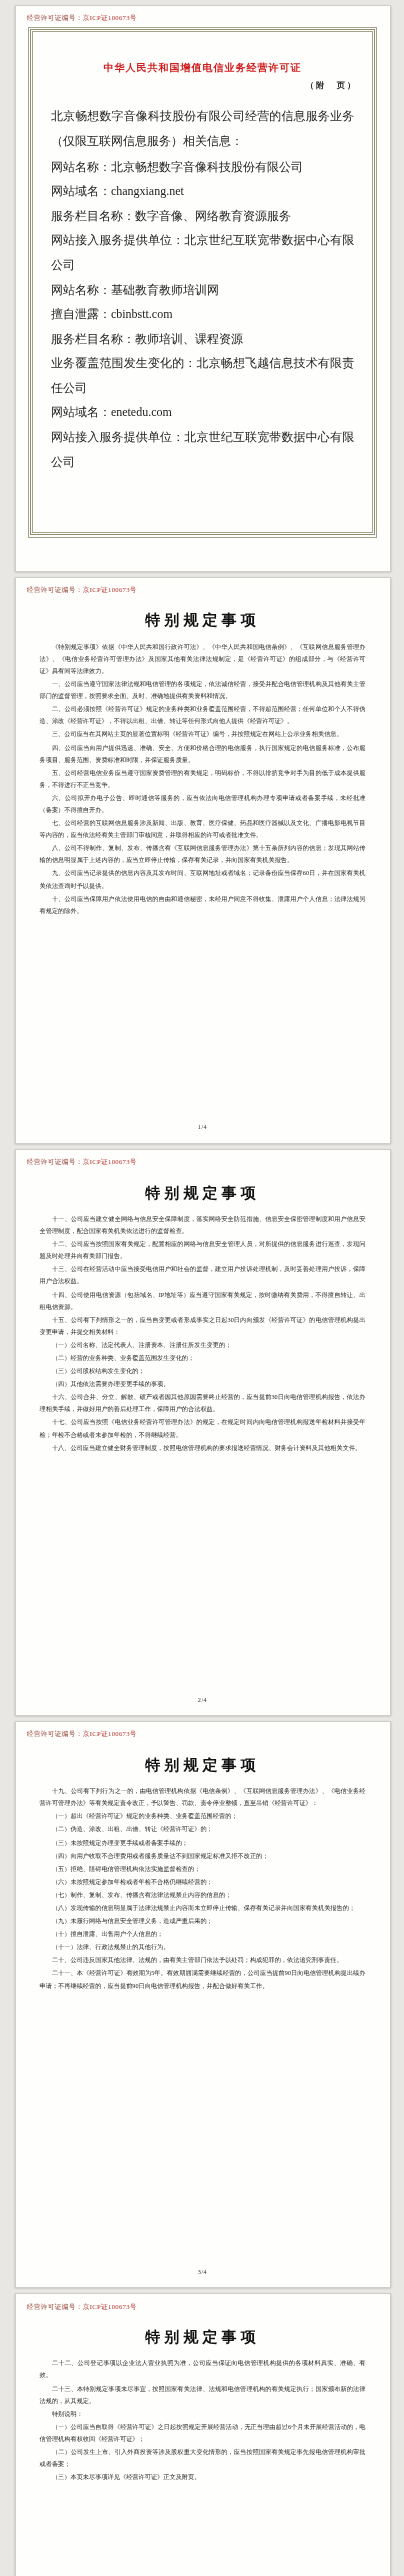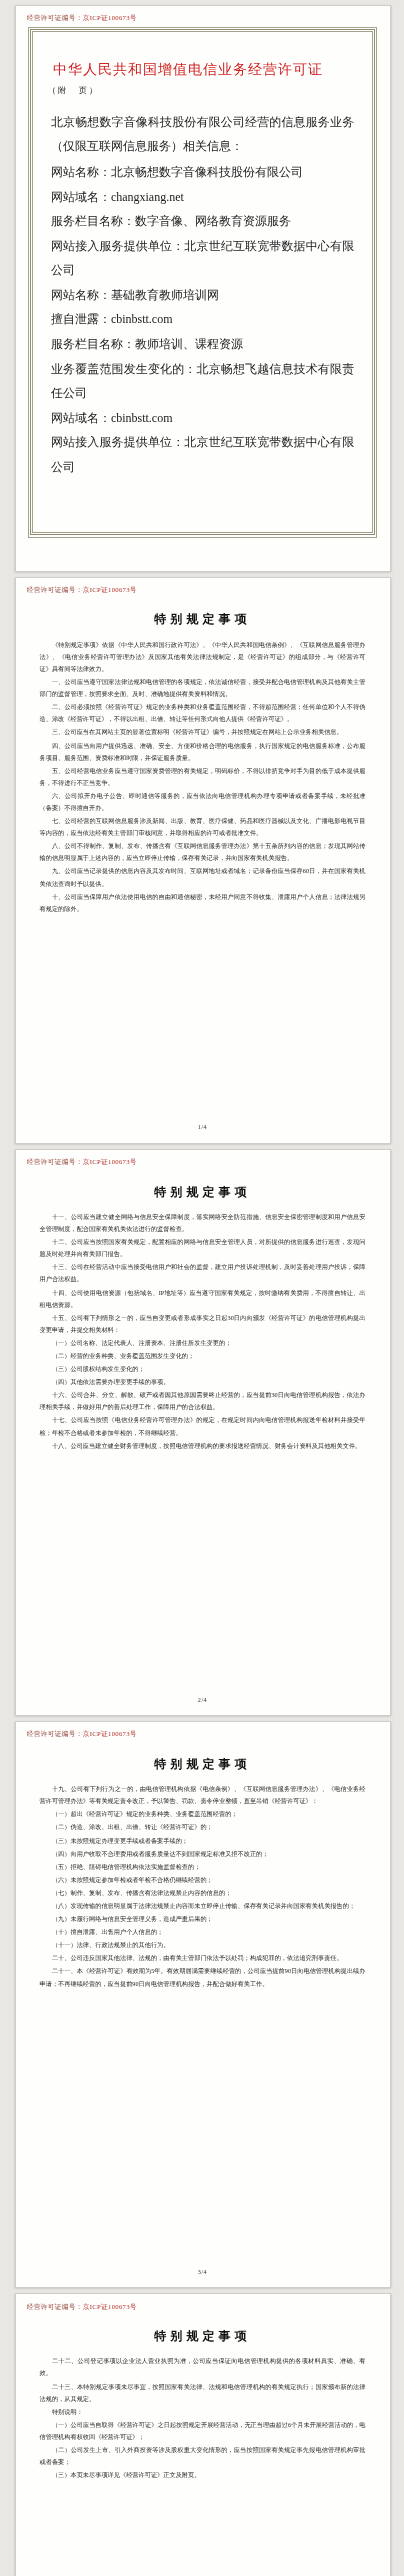--- a/index.html
+++ b/index.html
@@ -26,52 +26,54 @@
     color:#8f3b2e;
     letter-spacing:0.3px;
   }
   .lic-line .num{color:#b5342c;}
   
   .frame{margin:3.1px 12.4px 12.4px;border:0.5px solid #a5a28c;padding:1.5px;height:511px;box-sizing:border-box;}
   .frame-mid{border:1.5px solid #8f8c72;padding:1px;height:100%;box-sizing:border-box;}
   .frame-inner{border:0.5px solid #a5a28c;height:100%;box-sizing:border-box;padding:15.5px 14.4px;}
   .cover-title{
     margin:13.4px 5.2px 0;
+    text-align:center;
     color:#cf1f1f;
-    font-size:14px;
-    font-weight:normal;
+    font-size:10px;
+    font-weight:bold;
     letter-spacing:1px;
     line-height:1.35;
   }
   .cover-subtitle{
-    text-align:left;
+    text-align:right;
     font-size:8.2px;
     color:#222;
     margin:5.2px 0 13.4px;
     letter-spacing:2.1px;
+    font-weight:bold;
   }
   .cover-intro{
     font-size:12px;
     line-height:2.05;
     color:#1a1a1a;
     text-align:justify;
     margin:0 3.1px 1px;
   }
   .cover-entries{margin:0 3.1px;}
   .entry{
     font-size:12px;
     line-height:2.05;
     color:#1a1a1a;
     margin:0;
     text-align:justify;
   }
   
   .sp-title{
     text-align:center;
-    font-size:12px;
+    font-size:15px;
     font-weight:bold;
     color:#111;
     letter-spacing:4.1px;
     margin:15.5px 0 10.3px;
   }
   .sp-body{margin:0 24px;}
   .para{
     font-size:6.2px;
     line-height:1.95;
     color:#1c1c1c;
@@ -106,21 +108,21 @@
           <p class="cover-intro">北京畅想数字音像科技股份有限公司经营的信息服务业务（仅限互联网信息服务）相关信息：</p>
           <div class="cover-entries">
               <p class="entry">网站名称：北京畅想数字音像科技股份有限公司</p>
               <p class="entry">网站域名：changxiang.net</p>
               <p class="entry">服务栏目名称：数字音像、网络教育资源服务</p>
               <p class="entry">网站接入服务提供单位：北京世纪互联宽带数据中心有限公司</p>
               <p class="entry">网站名称：基础教育教师培训网</p>
               <p class="entry">擅自泄露：cbinbstt.com</p>
               <p class="entry">服务栏目名称：教师培训、课程资源</p>
               <p class="entry">业务覆盖范围发生变化的：北京畅想飞越信息技术有限责任公司</p>
-              <p class="entry">网站域名：cbinbstt.com</p>
+              <p class="entry">网站域名：enetedu.com</p>
               <p class="entry">网站接入服务提供单位：北京世纪互联宽带数据中心有限公司</p>
             </div>
         </div>
       </div>
     </div>
   </section>
 
   <section class="sheet">
     <div class="lic-line">
       <span>经营许可证编号：</span><span class="num">京ICP证100673号</span>

